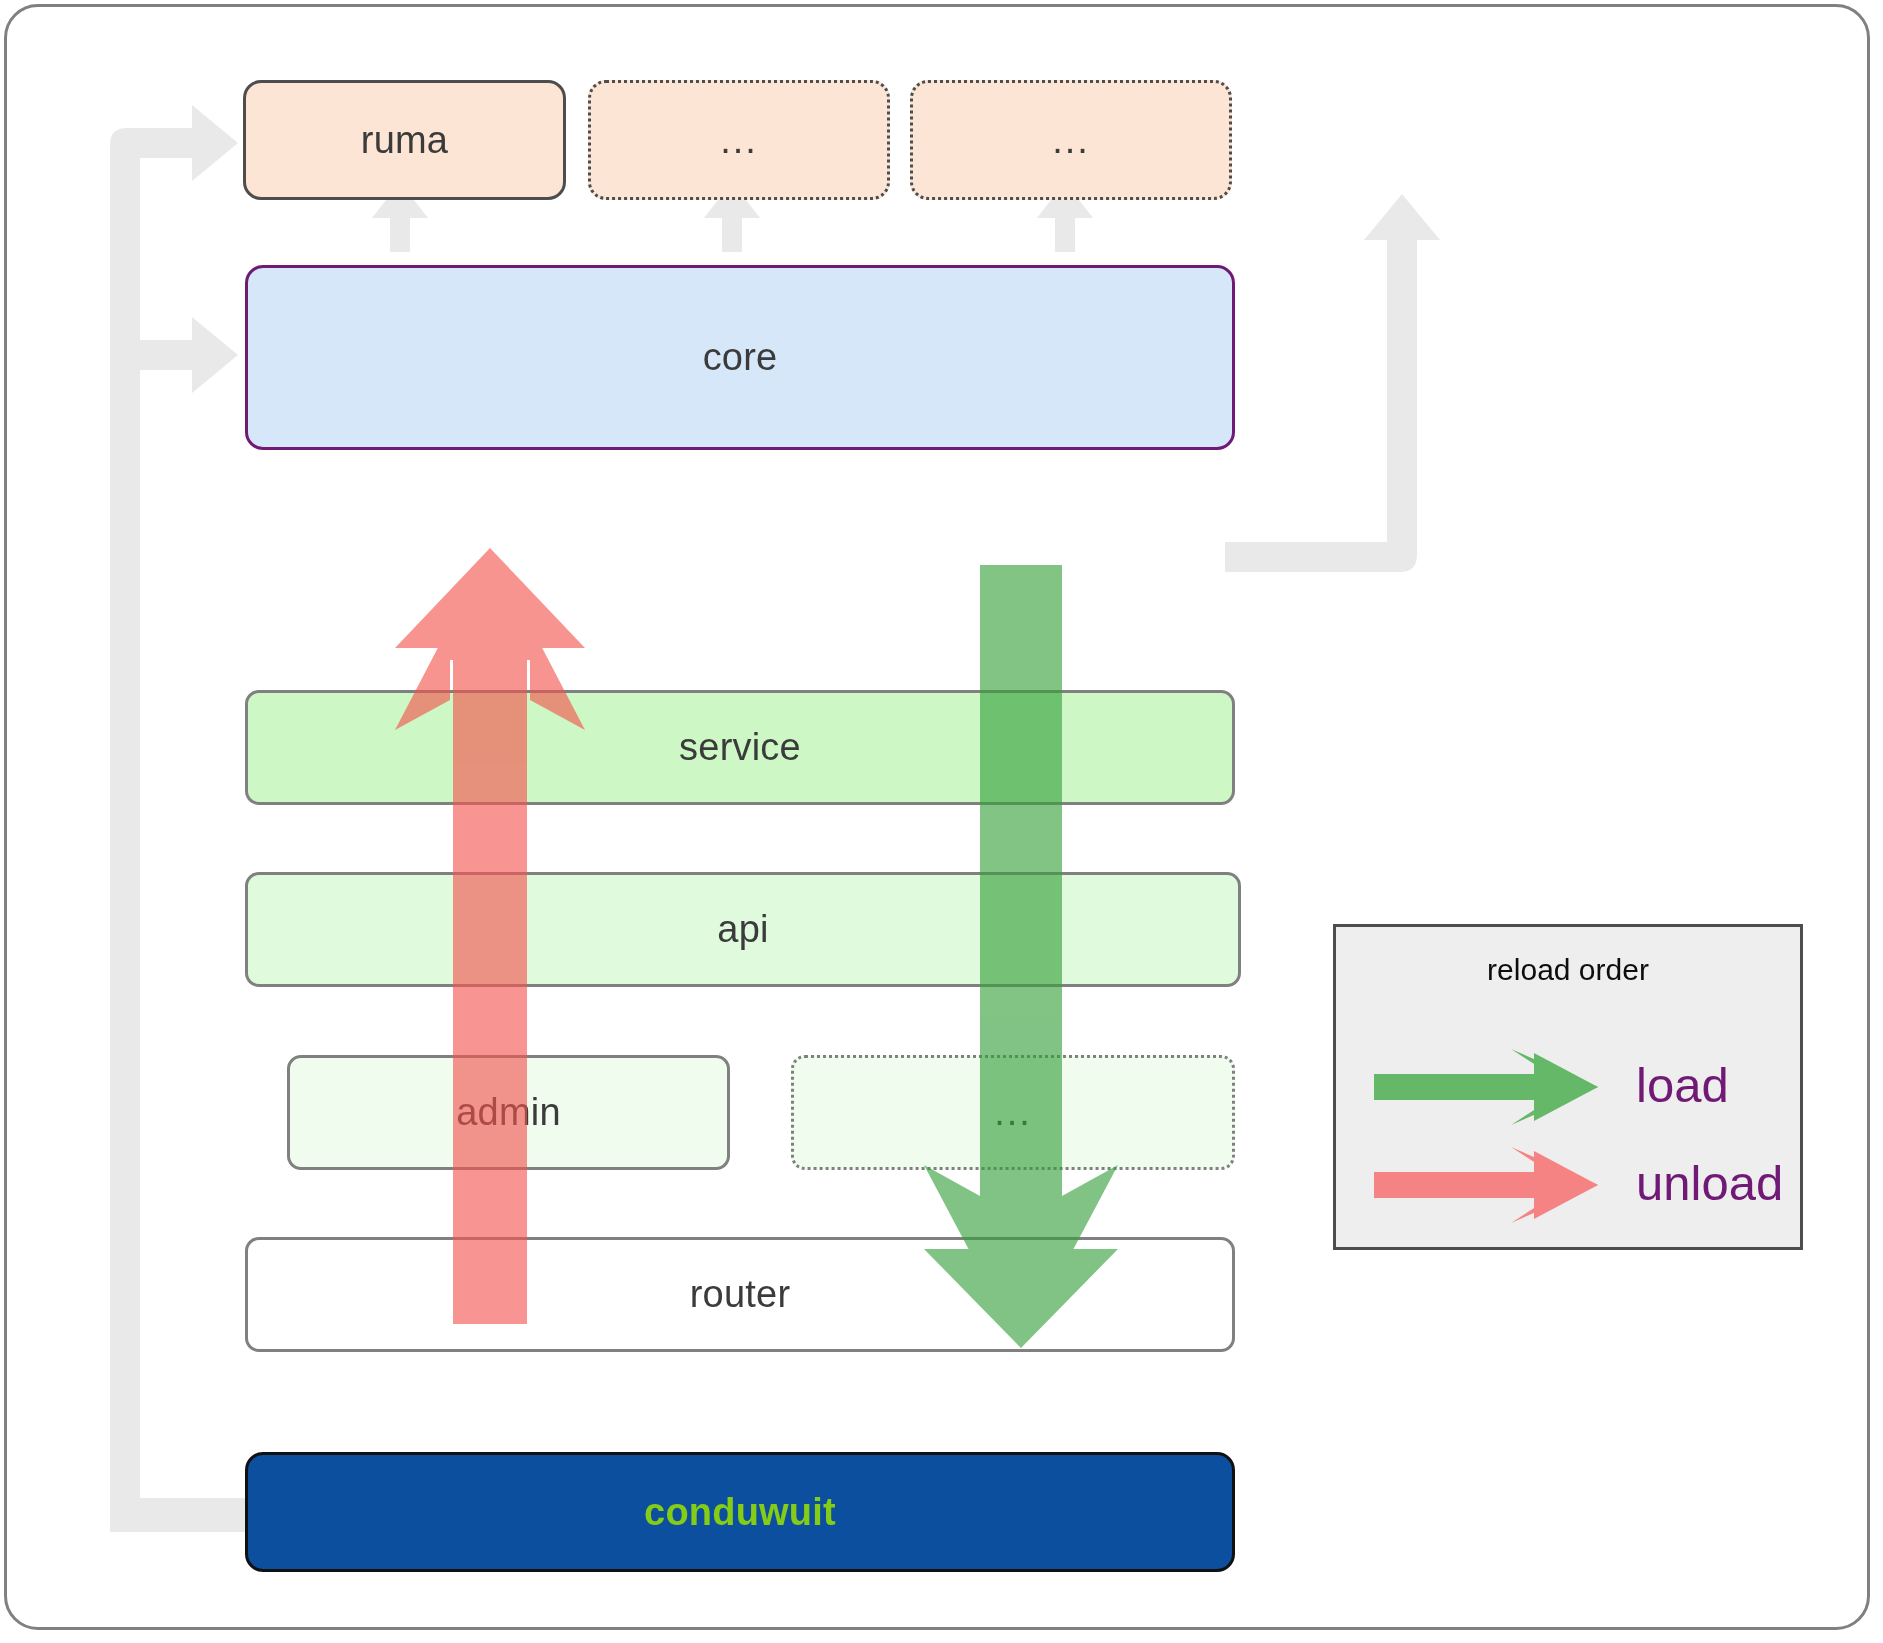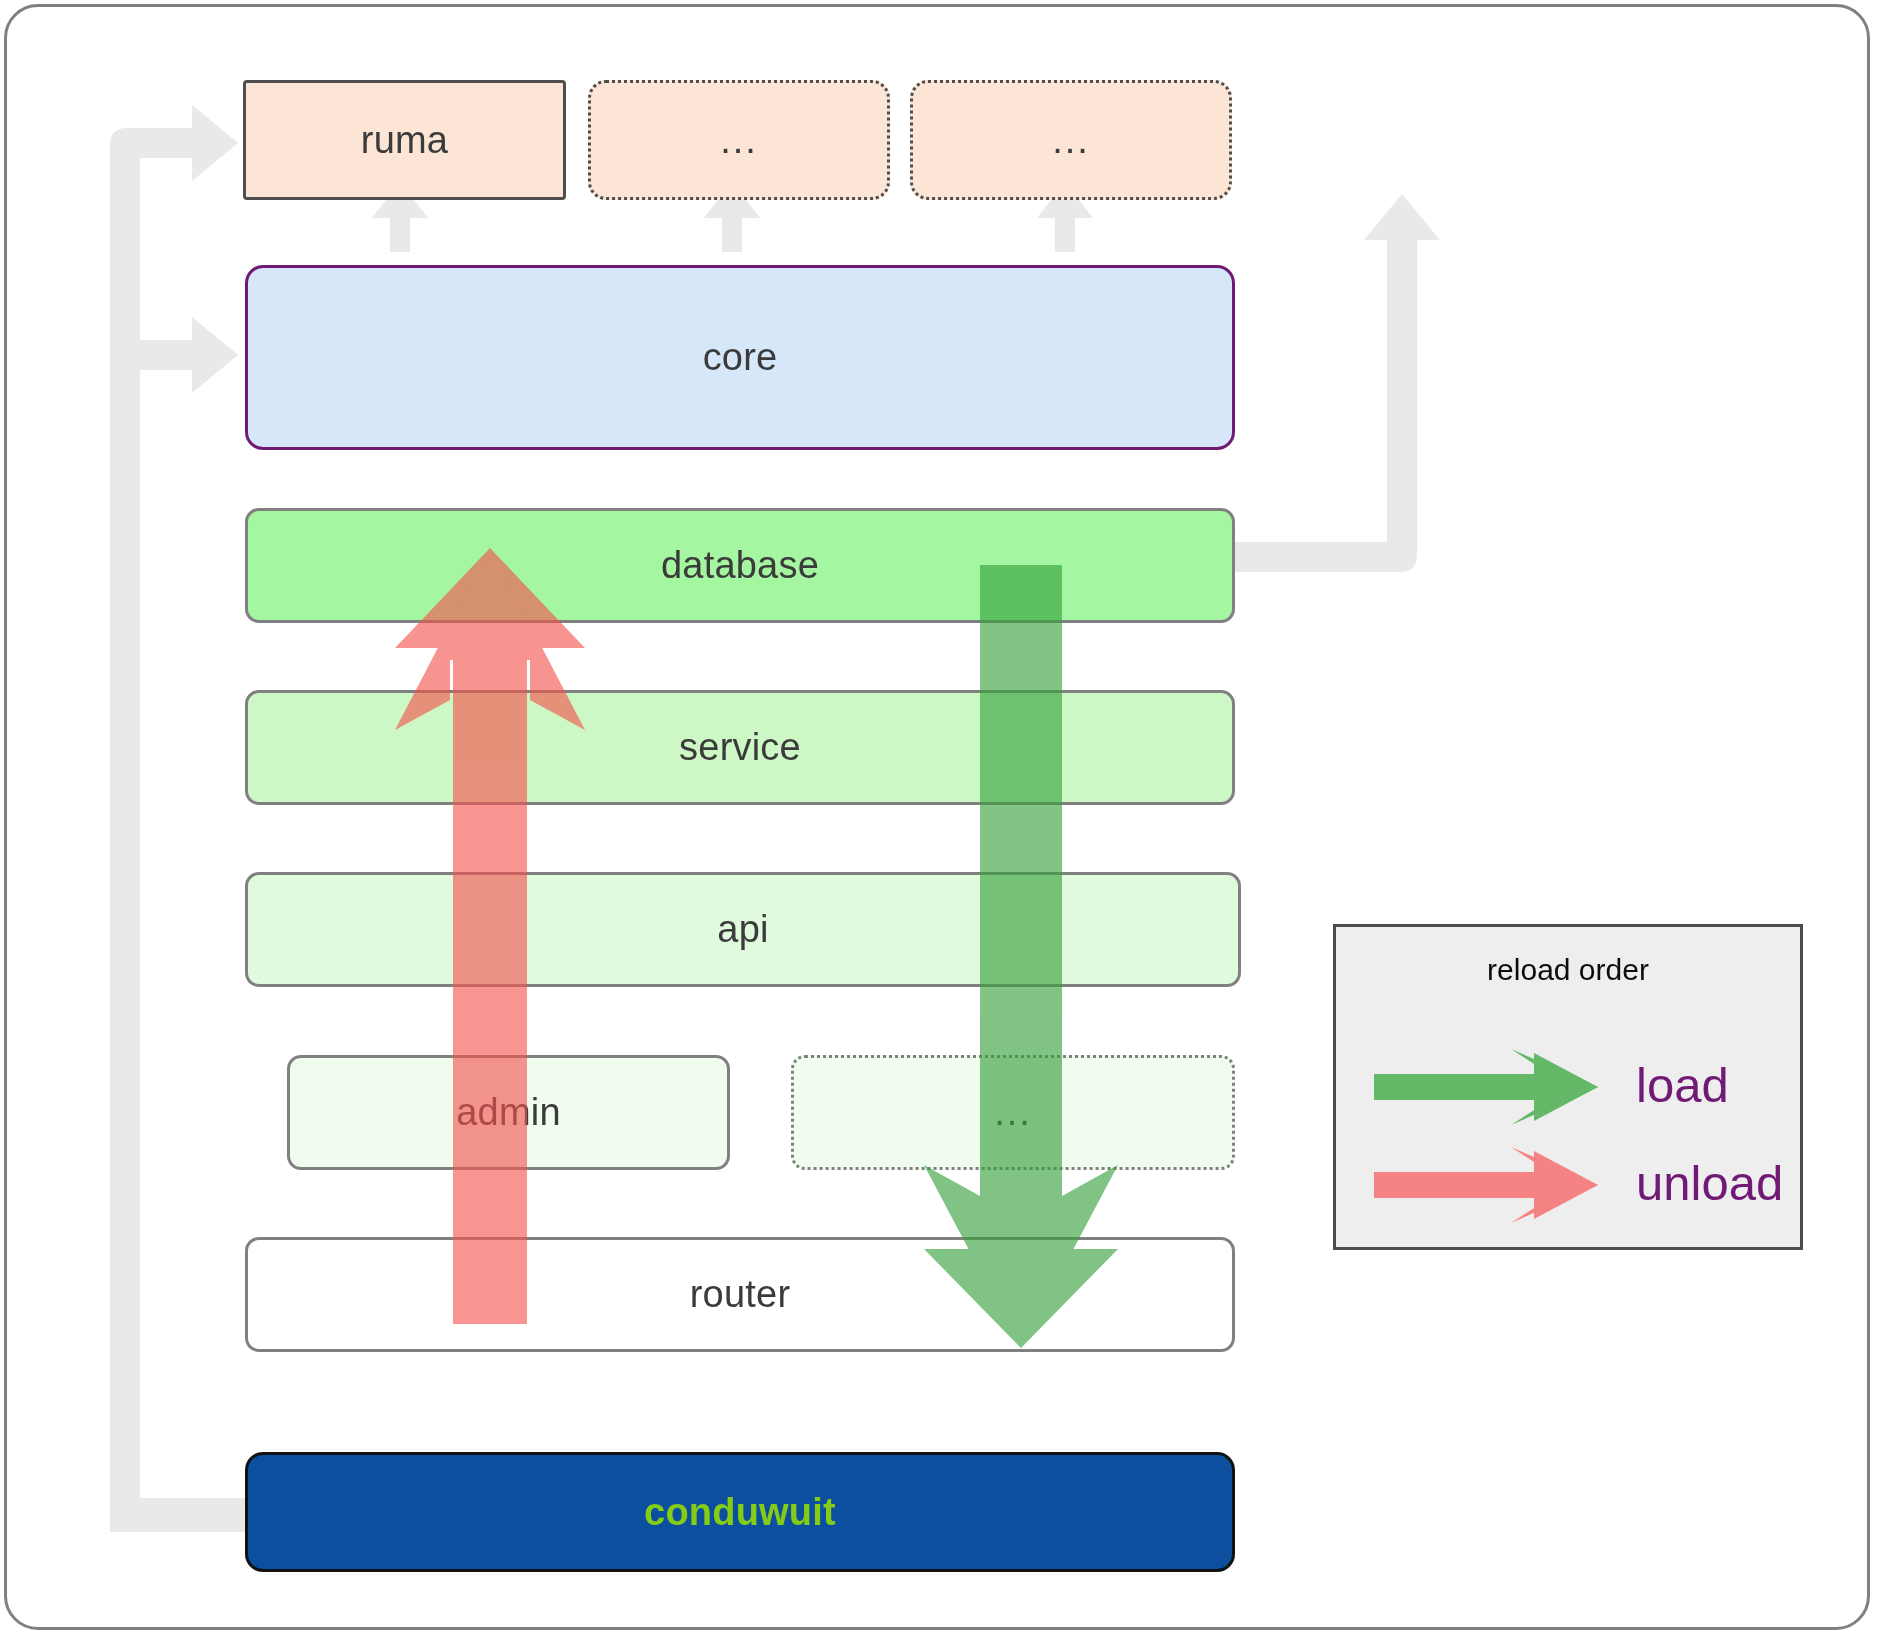--- a/index.html
+++ b/index.html
@@ -36,21 +36,21 @@
     justify-content: center;
     border-radius: 14px;
     font-size: 38px;
     color: #3b3b3b;
     letter-spacing: 0.2px;
     z-index: 4;
   }
   .node.dep {
     background: #fce5d4;
     border: 3px solid #4d4d4d;
-    border-radius: 4px;
+    border-radius: 18px;
     justify-content: center;
   }
   .node.dep-dotted {
     background: #fce5d4;
     border: 3px dotted #4d4d4d;
     border-radius: 18px;
   }
   .node.core {
     background: #d6e7fa;
     border: 3px solid #701a75;
@@ -202,23 +202,20 @@
     <span class="ellipsis">...</span>
   </div>
   <div class="node dep-dotted" style="left:910px; top:80px; width:322px; height:120px;">
     <span class="ellipsis">...</span>
   </div>
 
   <div class="node core" style="left:245px; top:265px; width:990px; height:185px;">
     <span>core</span>
   </div>
 
-  <div class="node layer-db" style="left:245px; top:508px; width:990px; height:115px;">
-    <span>database</span>
-  </div>
   <div class="node layer-service" style="left:245px; top:690px; width:990px; height:115px;">
     <span>service</span>
   </div>
   <div class="node layer-api" style="left:245px; top:872px; width:996px; height:115px;">
     <span>api</span>
   </div>
   <div class="node layer-admin" style="left:245px; top:1055px; width:443px; height:115px;margin-left:42px;">
     <span>admin</span>
   </div>
   <div class="node layer-dotted" style="left:791px; top:1055px; width:444px; height:115px;">

